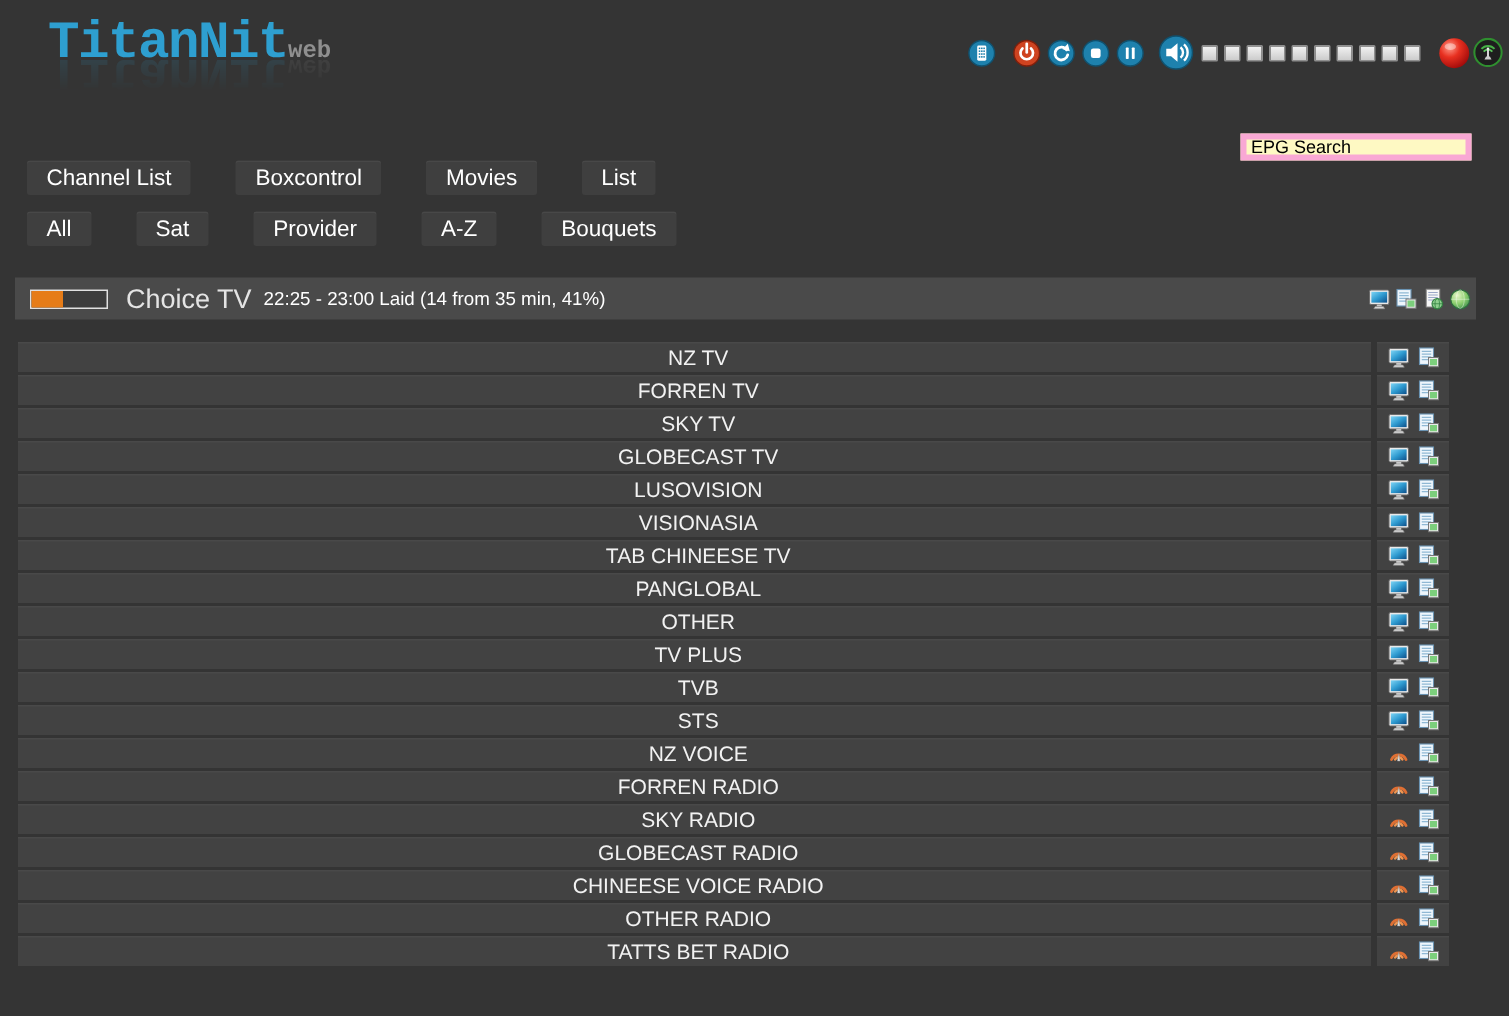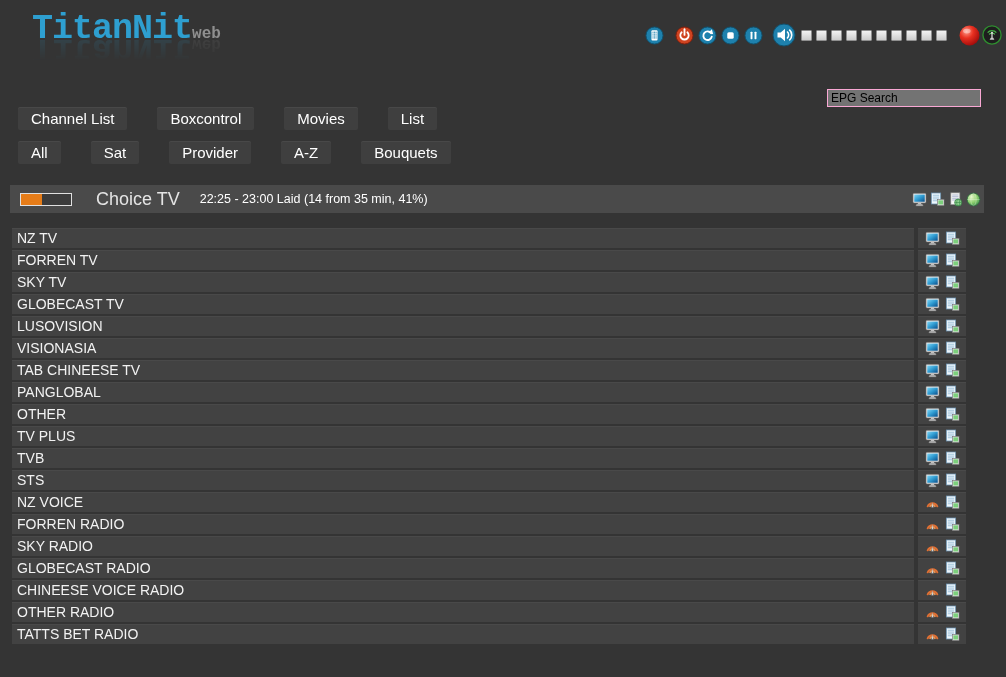--- a/index.html
+++ b/index.html
@@ -25,42 +25,42 @@
   .w24 svg{width:24px;height:24px;}
   .w21 svg{width:21px;height:21px;}
   .w20 svg{width:20px;height:20px;}
   .mr11{margin-right:11px;} .mr4{margin-right:4px;} .mr9{margin-right:9px;} .mr5{margin-right:5px;}
   .ml12{margin-left:12px;} .ml2{margin-left:2px;}
   .vol-row{display:flex;gap:4px;align-items:center;}
   .vol-seg{width:9px;height:9px;border:1px solid #8f8f8f;border-radius:1px;
     background:linear-gradient(#f2f2f2,#cccccc);}
   
   .search-input{position:absolute;left:827px;top:89px;width:154px;height:18px;box-sizing:border-box;
-    background:#737373;color:#000;border:1px solid #f9a8d4;font-size:12px;padding:0 3px;
+    background:#fef9c3;color:#000;border:4px solid #f9a8d4;font-size:12px;padding:0 3px;
     font-family:"Liberation Sans", sans-serif;}
   
   .nav-row{position:absolute;display:flex;gap:30px;}
   .nav-primary{left:18px;top:107px;}
   .nav-secondary{left:18px;top:141px;}
   .nav-btn{background:#3f3f3f;color:#ffffff;font-size:15px;border:none;border-radius:2px;
     padding:2px 13px;height:23px;line-height:19px;cursor:pointer;
     font-family:"Liberation Sans", sans-serif;box-shadow:inset 0 1px 0 rgba(255,255,255,.05);}
   
   .info-bar{position:absolute;left:10px;top:185px;width:974px;height:28px;background:#4a4a4a;
-    display:flex;align-items:center;gap:12px;}
+    display:flex;align-items:center;}
   .progress{margin-left:10px;width:50px;height:11px;border:1px solid #e0e0e0;background:#3c3c3c;
     position:relative;flex:0 0 auto;}
   .progress-fill{position:absolute;left:0;top:0;bottom:0;background:#e67c18;}
   .np-channel{margin-left:12px;font-size:18px;color:#e4e4e4;white-space:nowrap;}
   .np-epg{margin-left:8px;font-size:12.5px;color:#ffffff;white-space:nowrap;}
   .np-icons{margin-left:auto;margin-right:3px;display:flex;gap:3px;align-items:center;}
   .icon17 svg{width:17px;height:17px;display:block;}
   
   .channel-list{position:absolute;left:12px;top:228px;width:954px;}
-  .channel-row{display:flex;height:20px;margin-bottom:2px;}
+  .channel-row{display:flex;height:20px;margin-bottom:2px;text-align:center;}
   .row-bar{width:902px;box-sizing:border-box;background:#424242;color:#f2f2f2;font-size:14px;
     line-height:20px;padding-left:5px;box-shadow:inset 0 1px 0 rgba(255,255,255,.04);
     overflow:hidden;white-space:nowrap;cursor:pointer;}
   .row-icons{margin-left:4px;width:48px;background:#424242;display:flex;align-items:center;
     justify-content:center;gap:5px;box-shadow:inset 0 1px 0 rgba(255,255,255,.04);}
   .icon15{display:block;cursor:pointer;}
   .icon15 svg{width:15px;height:15px;display:block;}
   .hidden-defs{position:absolute;width:0;height:0;overflow:hidden;}
 </style>
 </head>

